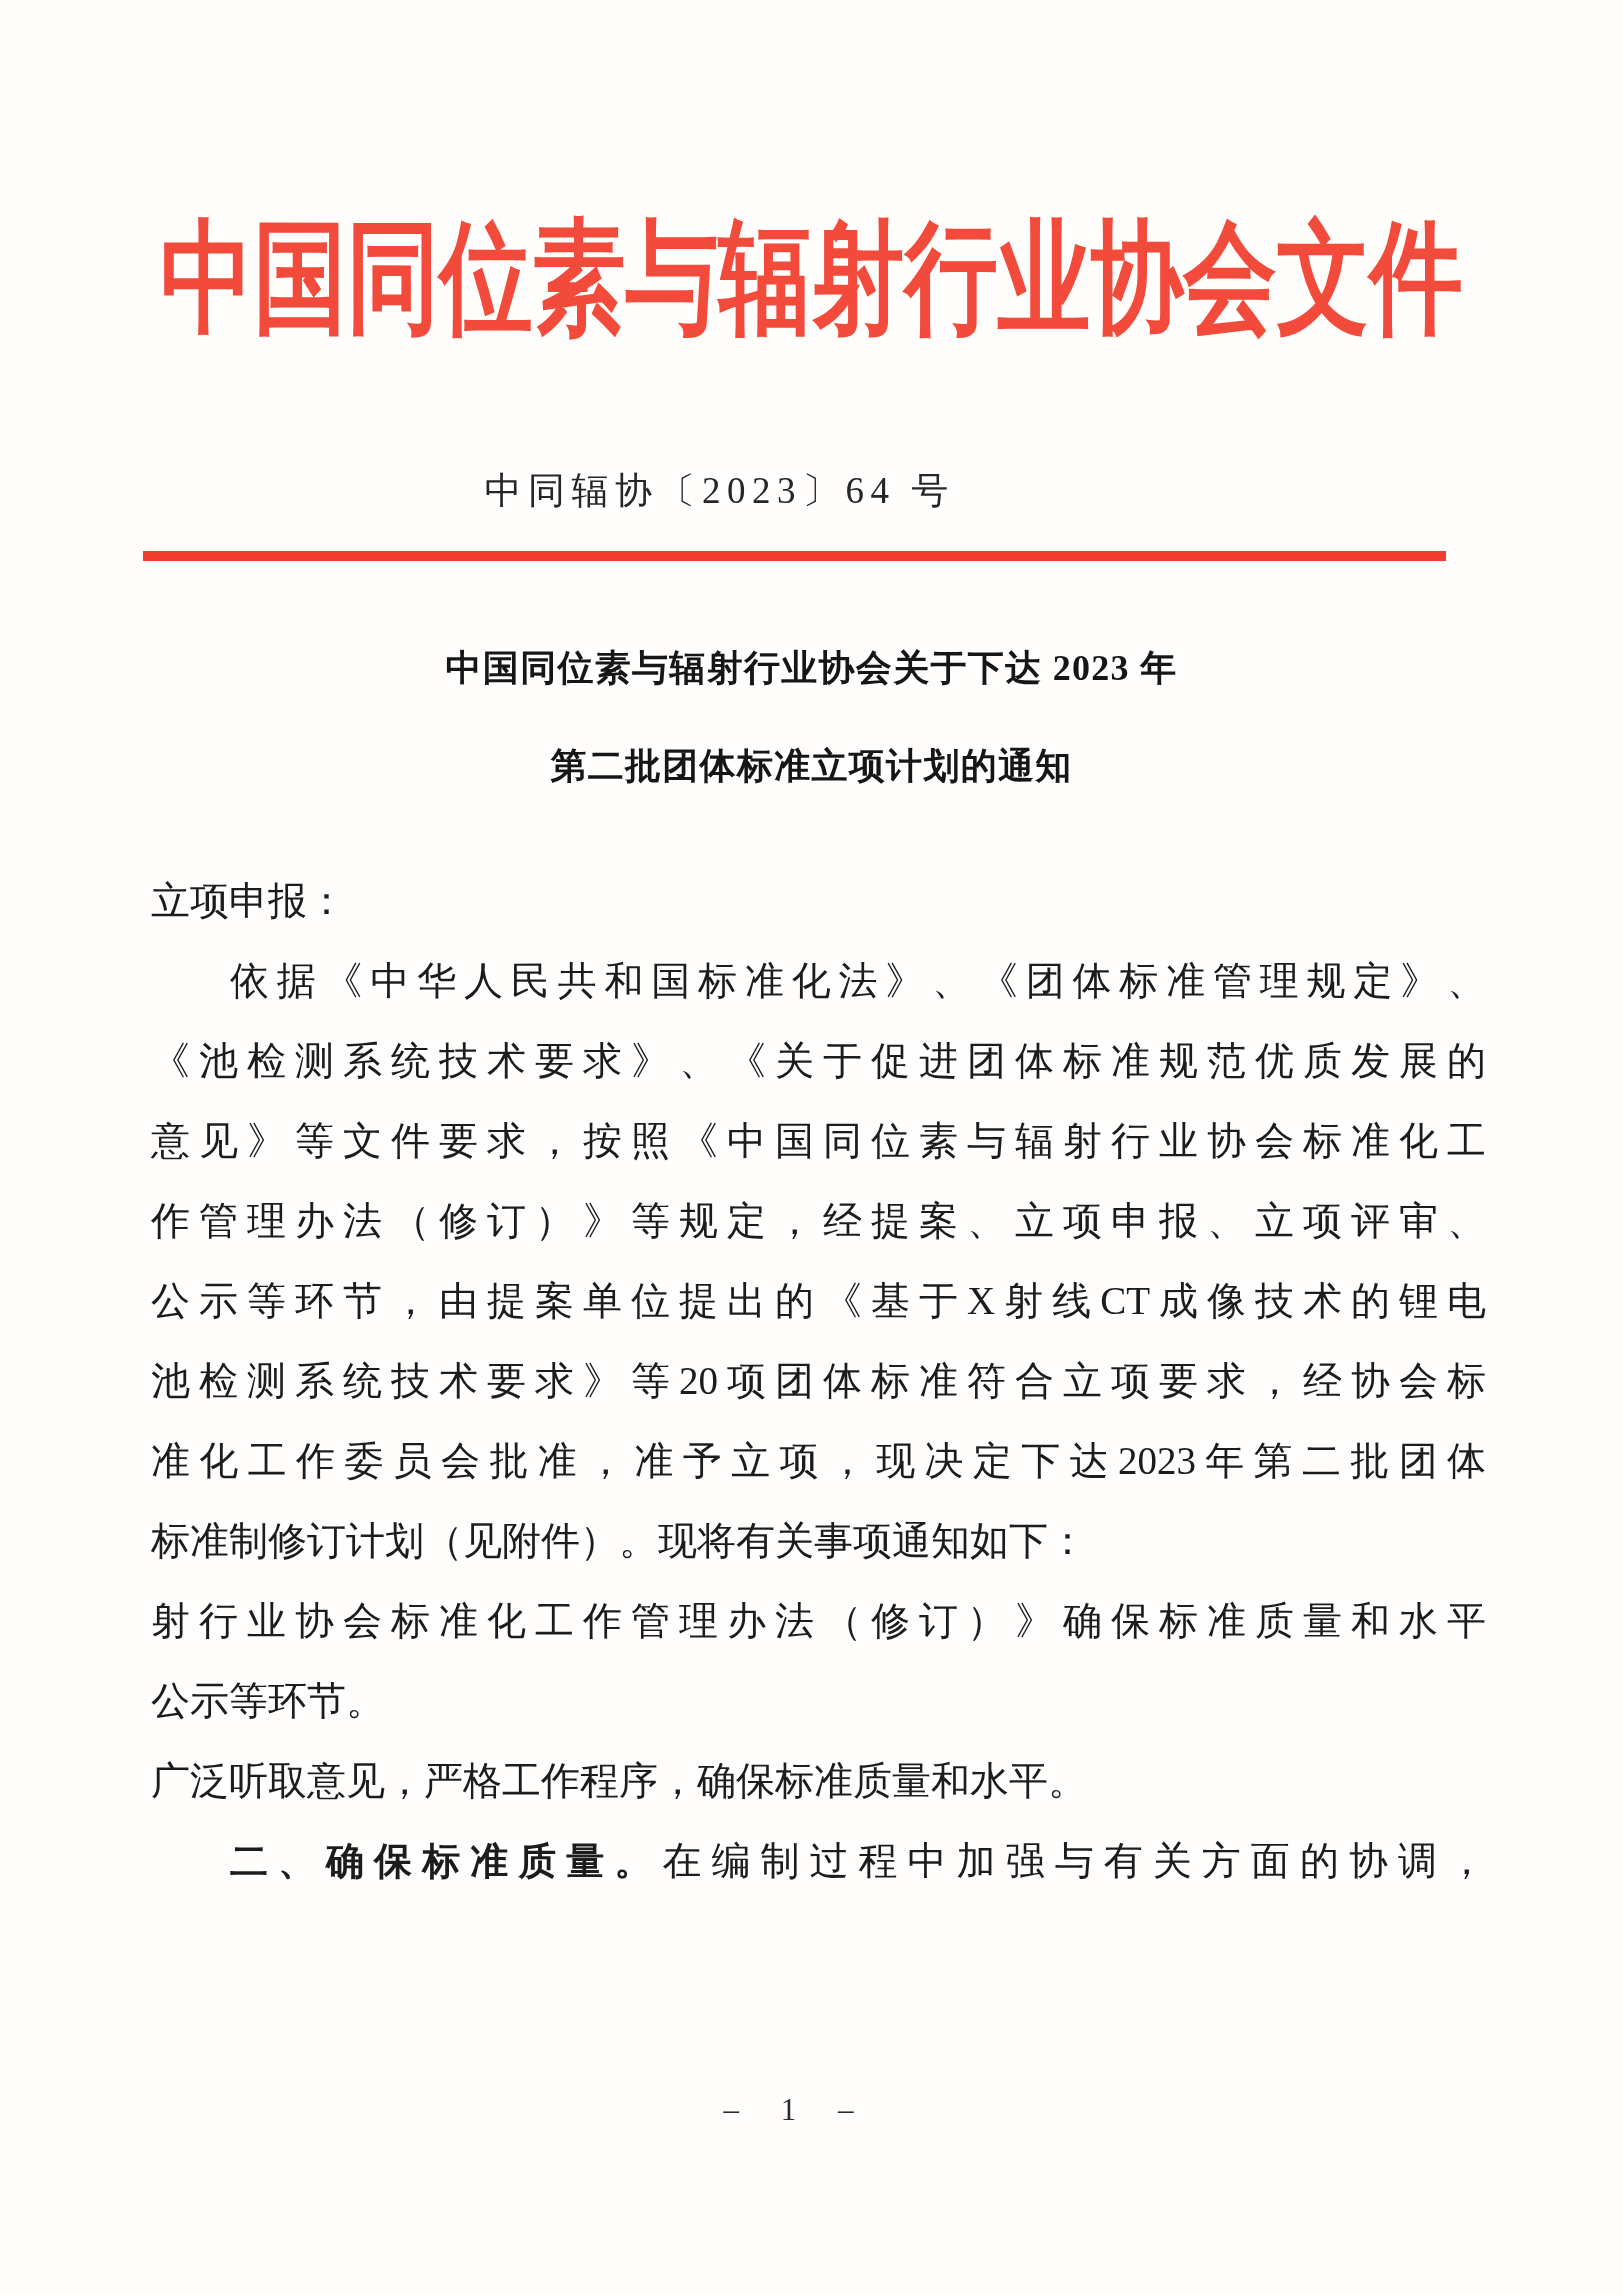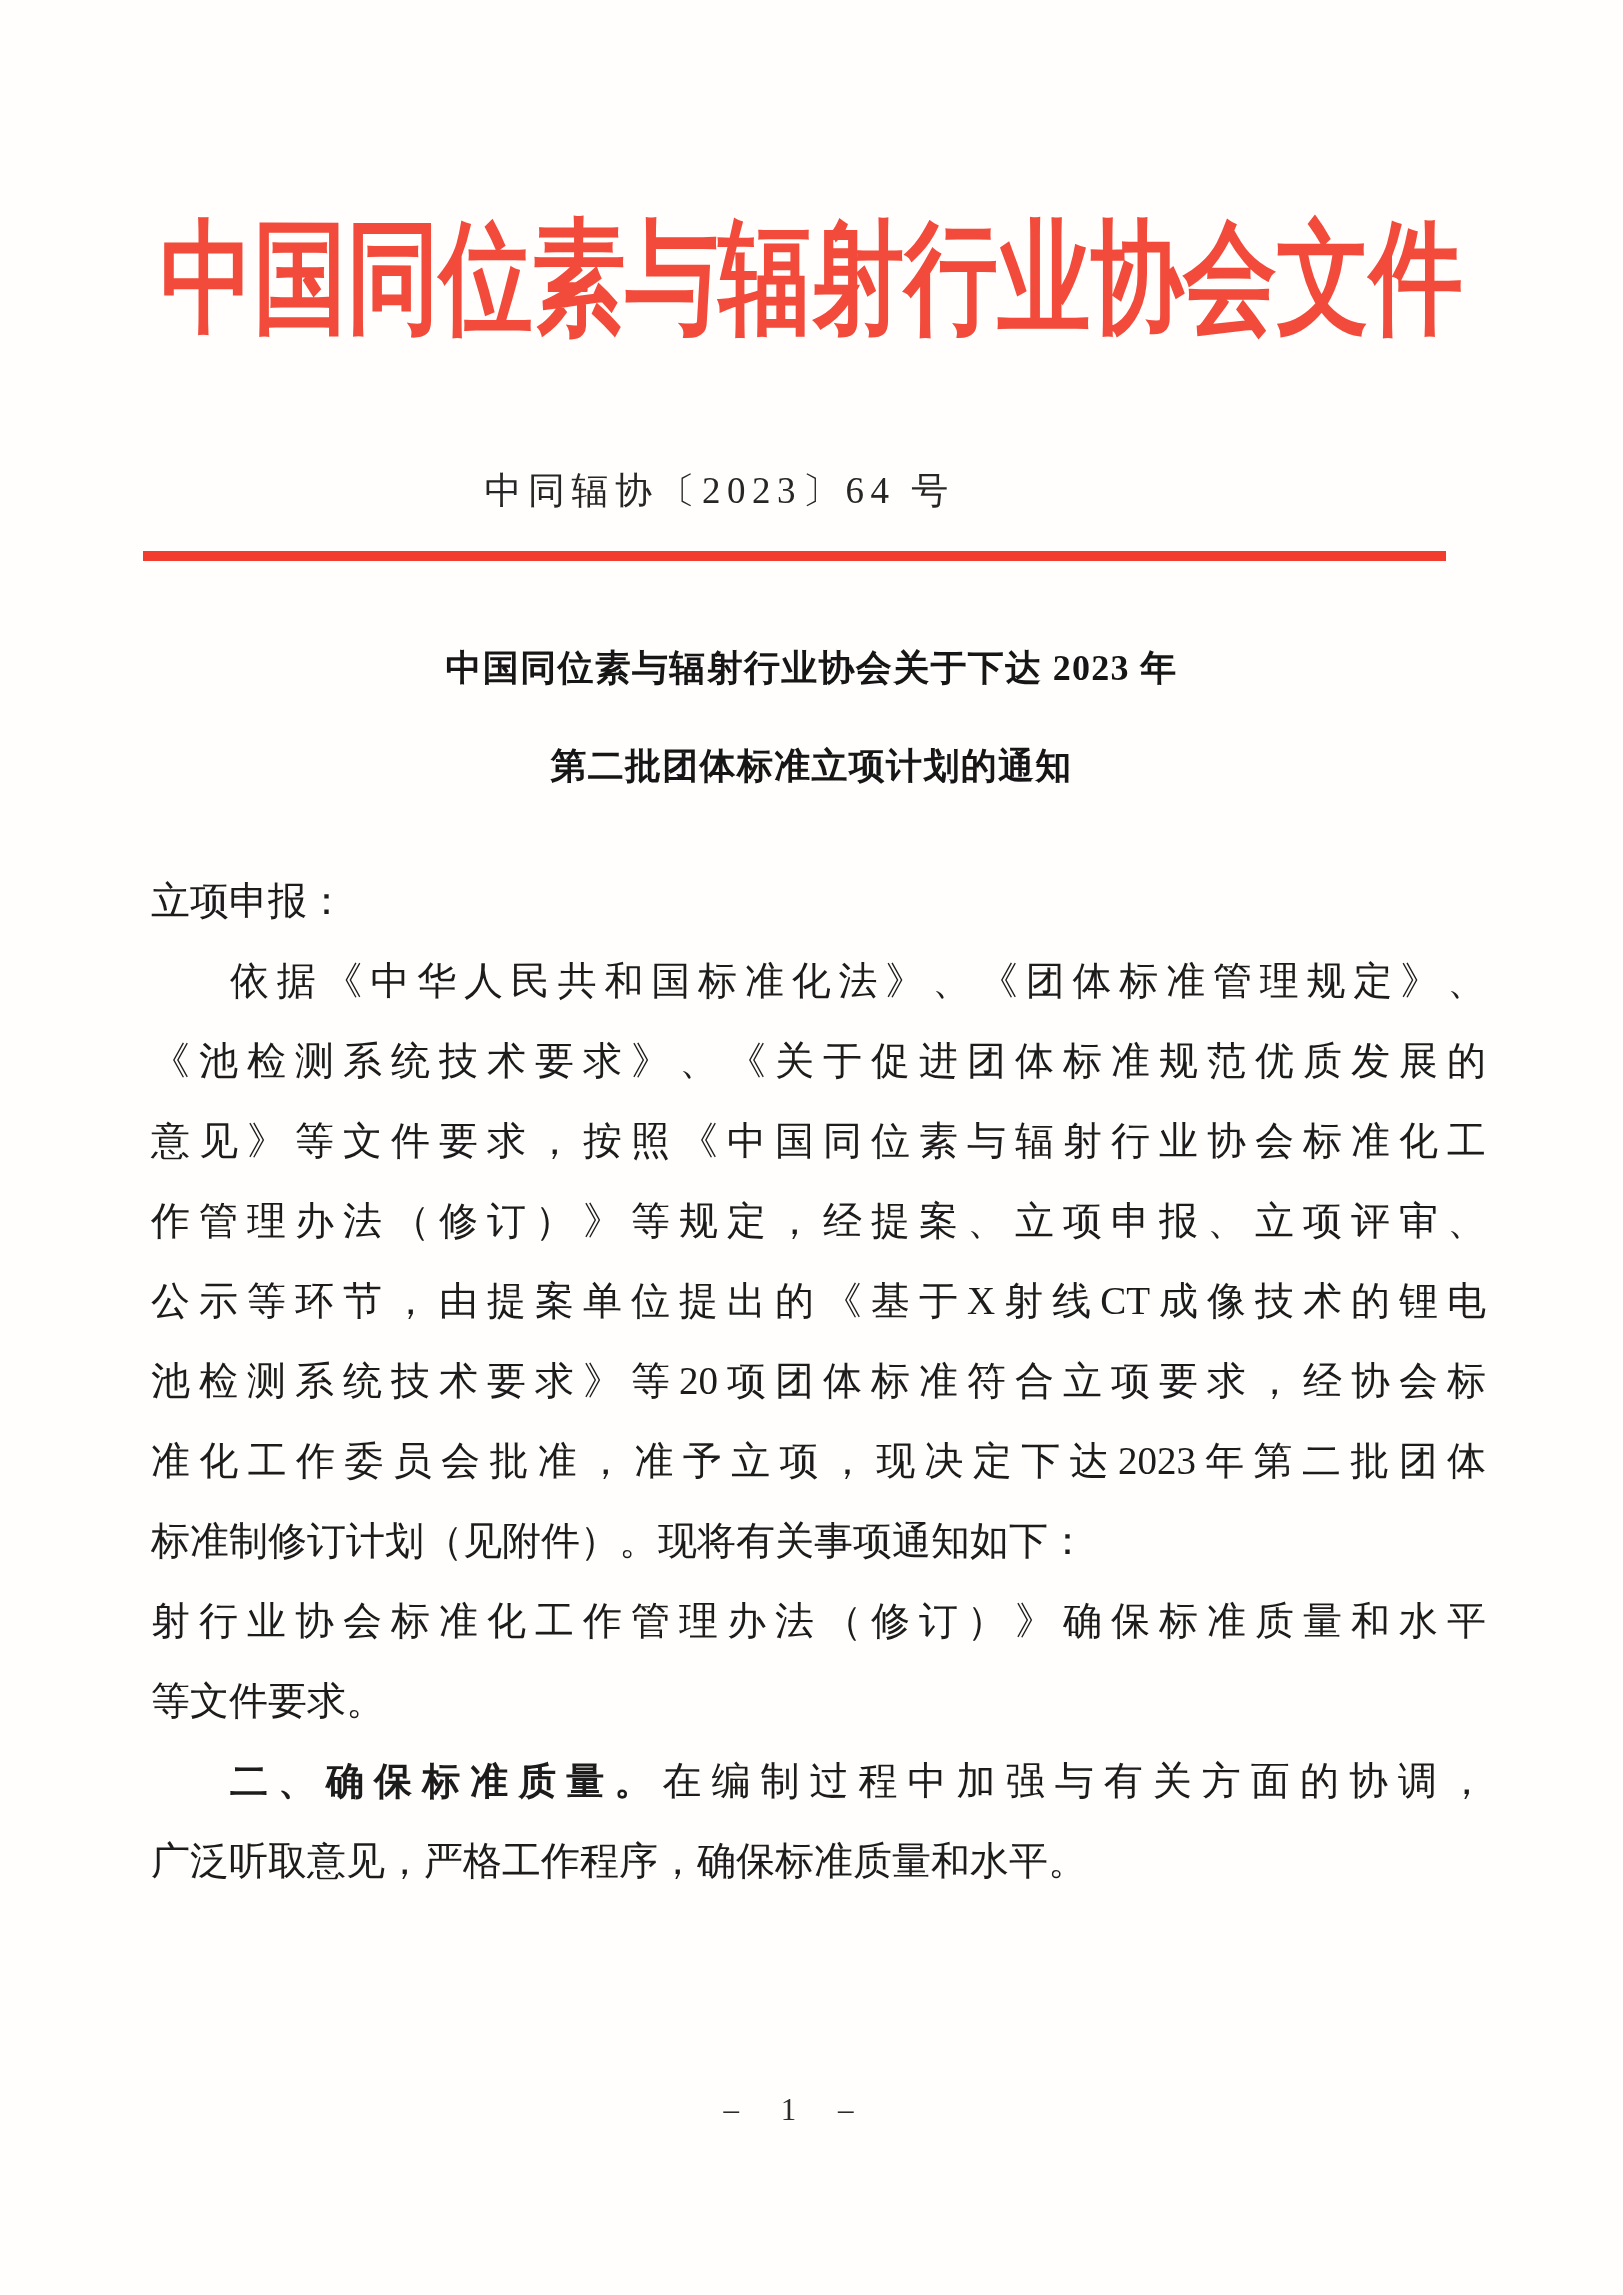--- a/index.html
+++ b/index.html
@@ -130,21 +130,21 @@
       <div class="line"><span class="seg">立项申报：</span></div>
       <div class="line indent fill"><span class="seg">依据《中华人民共和国标准化法》、《团体标准管理规定》、</span></div>
       <div class="line fill"><span class="seg">《池检测系统技术要求》、《关于促进团体标准规范优质发展的</span></div>
       <div class="line fill"><span class="seg">意见》等文件要求，按照《中国同位素与辐射行业协会标准化工</span></div>
       <div class="line fill"><span class="seg">作管理办法（修订）》等规定，经提案、立项申报、立项评审、</span></div>
       <div class="line fill"><span class="seg">公示等环节，由提案单位提出的《基于X射线CT成像技术的锂电</span></div>
       <div class="line fill"><span class="seg">池检测系统技术要求》等20项团体标准符合立项要求，经协会标</span></div>
       <div class="line fill"><span class="seg">准化工作委员会批准，准予立项，现决定下达2023年第二批团体</span></div>
       <div class="line"><span class="seg">标准制修订计划（见附件）。现将有关事项通知如下：</span></div>
       <div class="line fill"><span class="seg">射行业协会标准化工作管理办法（修订）》确保标准质量和水平</span></div>
-      <div class="line"><span class="seg">等文件要求。</span></div>
+      <div class="line"><span class="seg">公示等环节。</span></div>
+      <div class="line"><span class="seg">广泛听取意见，严格工作程序，确保标准质量和水平。</span></div>
       <div class="line indent fill"><span class="seg bold">二、确保标准质量。</span><span class="seg">在编制过程中加强与有关方面的协调，</span></div>
-      <div class="line"><span class="seg">广泛听取意见，严格工作程序，确保标准质量和水平。</span></div>
     </div>
 
   <div class="page-number">– 1 –</div>
 
 </div>
 
 
 </body></html>

